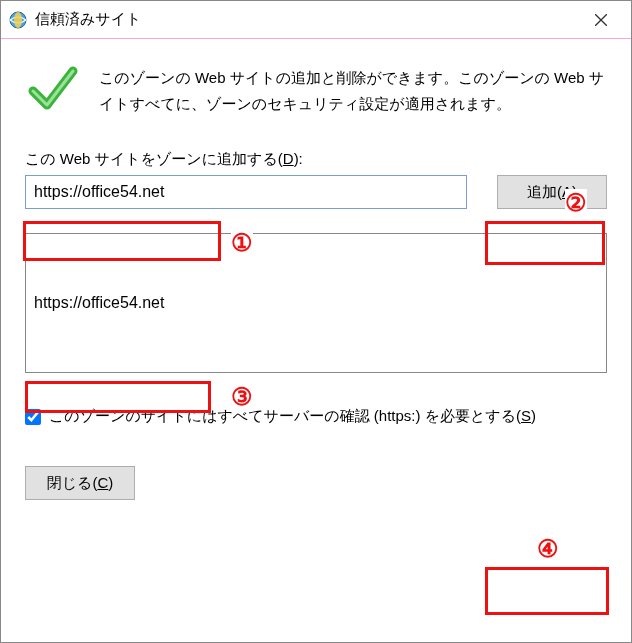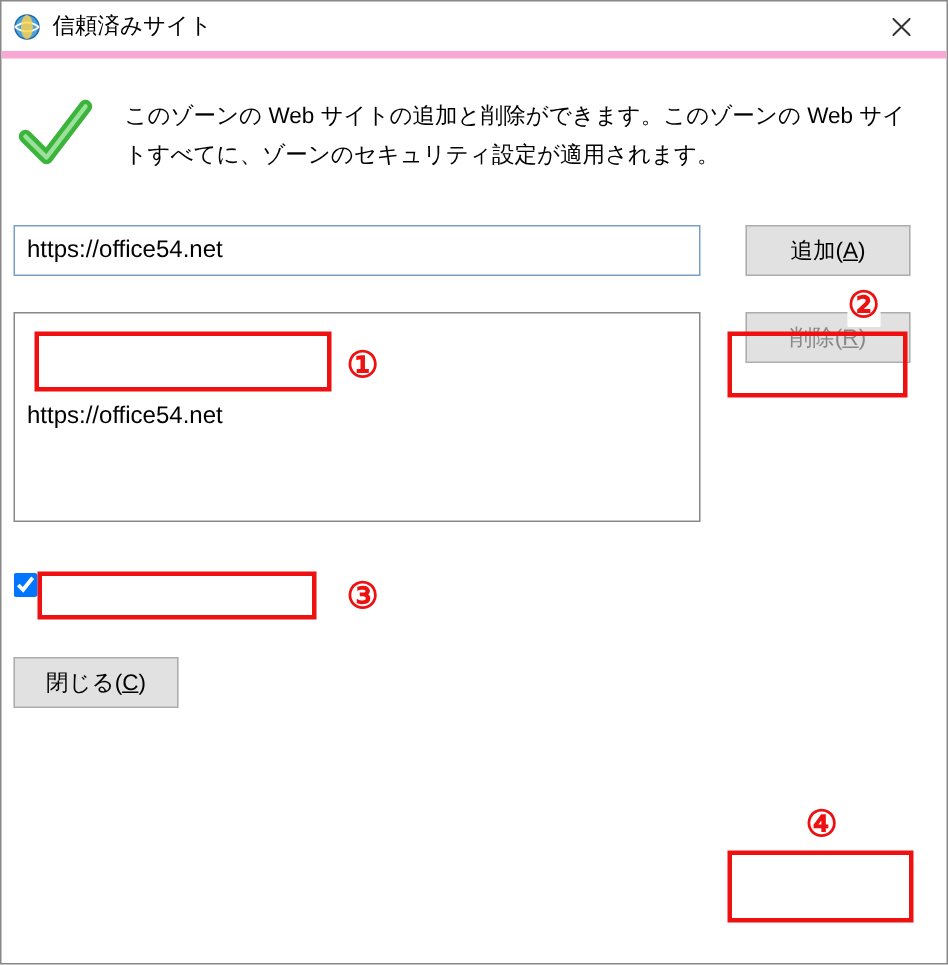--- a/index.html
+++ b/index.html
@@ -10,41 +10,41 @@
       width: 632px;
       height: 643px;
       border: 1px solid #888;
       position: relative;
     }
     .titlebar {
       height: 38px;
       display: flex;
       align-items: center;
       padding: 0 8px;
-      border-bottom: 5px solid #f9a8d4;
+      border-bottom: 1px solid #f9a8d4;
       font-family: Liberation Mono, monospace;
     }
     .titlebar .app-icon {
       width: 18px; height: 18px;
       margin-right: 8px;
       display: inline-flex;
       align-items: center;
       justify-content: center;
     }
     .titlebar .title { font-size: 15px; }
     .titlebar .close {
       margin-left: auto;
       width: 44px; height: 30px;
       display: flex;
       align-items: center;
       justify-content: center;
       cursor: pointer;
     }
     .content {
-      padding: 22px 24px 20px 8px;
+      padding: 22px 24px 20px 24px;
     }
     .header-row {
       display: flex;
       gap: 18px;
       margin-bottom: 30px;
     }
     .check-icon { flex: 0 0 56px; }
     .header-text {
       flex: 1;
       font-size: 15px;
@@ -162,40 +162,43 @@
   <div class="header-row">
     <div class="check-icon">
       <svg width="56" height="56" viewBox="0 0 56 56">
         <path d="M8 30 L22 44 L48 10" stroke="#3cb43c" stroke-width="9" fill="none" stroke-linecap="round" stroke-linejoin="round"></path>
         <path d="M8 30 L22 44 L48 10" stroke="#9ae29a" stroke-width="3" fill="none" stroke-linecap="round" stroke-linejoin="round"></path>
       </svg>
     </div>
     <div class="header-text">このゾーンの Web サイトの追加と削除ができます。このゾーンの Web サイトすべてに、ゾーンのセキュリティ設定が適用されます。</div>
   </div>
 
+  <div class="field-label">
+    <span>この Web サイトをゾーンに追加する(</span><span class="underline">D</span><span>):</span>
+  </div>
   <div class="row-add">
     <input class="url-input" type="text" value="https://office54.net" style="">
     <button class="btn">
       <span>追加(</span><span class="underline">A</span><span>)</span>
     </button>
   </div>
 
   <div class="row-list">
     <div class="list-wrap">
       <div class="listbox">
         <span class="list-item">https://office54.net</span>
       </div>
     </div>
-    <button class="btn" disabled="">
-      <span>削除(</span><span class="underline">R</span><span>)</span>
-    </button>
   </div>
 
   <div class="checkbox-row">
     <input type="checkbox" checked="" style="">
+    <label>
+      <span>このゾーンのサイトにはすべてサーバーの確認 (https:) を必要とする(</span><span class="underline">S</span><span>)</span>
+    </label>
   </div>
 
   <div class="footer">
     <button class="btn">
       <span>閉じる(</span><span class="underline">C</span><span>)</span>
     </button>
   </div>
 </div>
 
 <div class="annot a1"></div>

